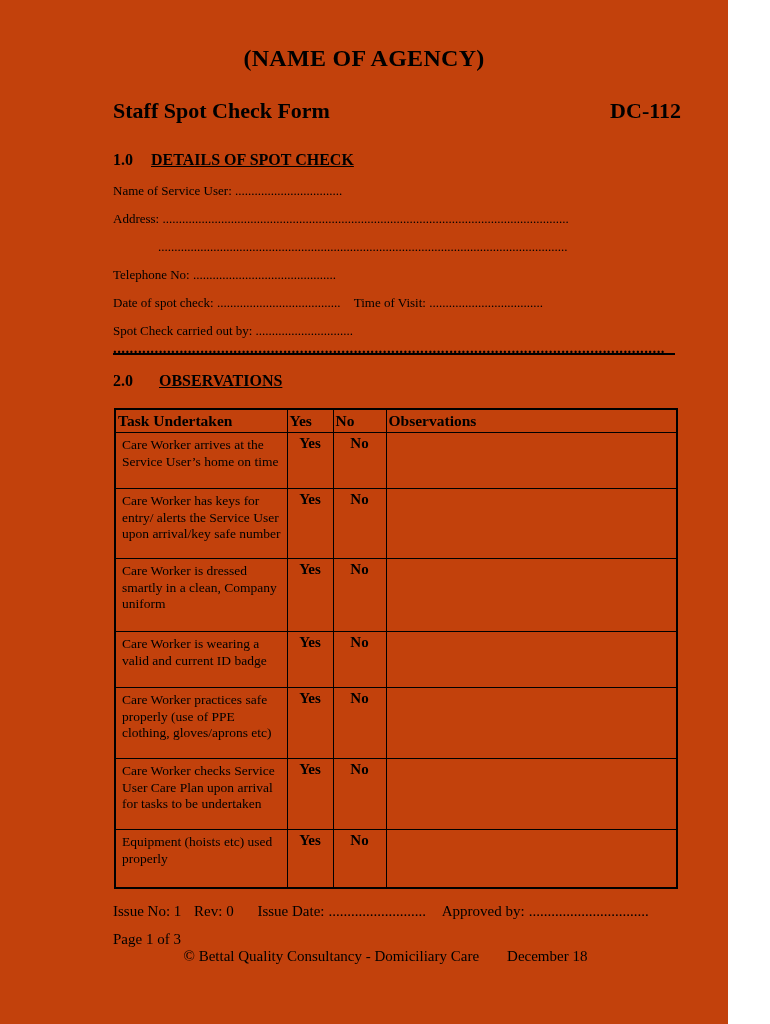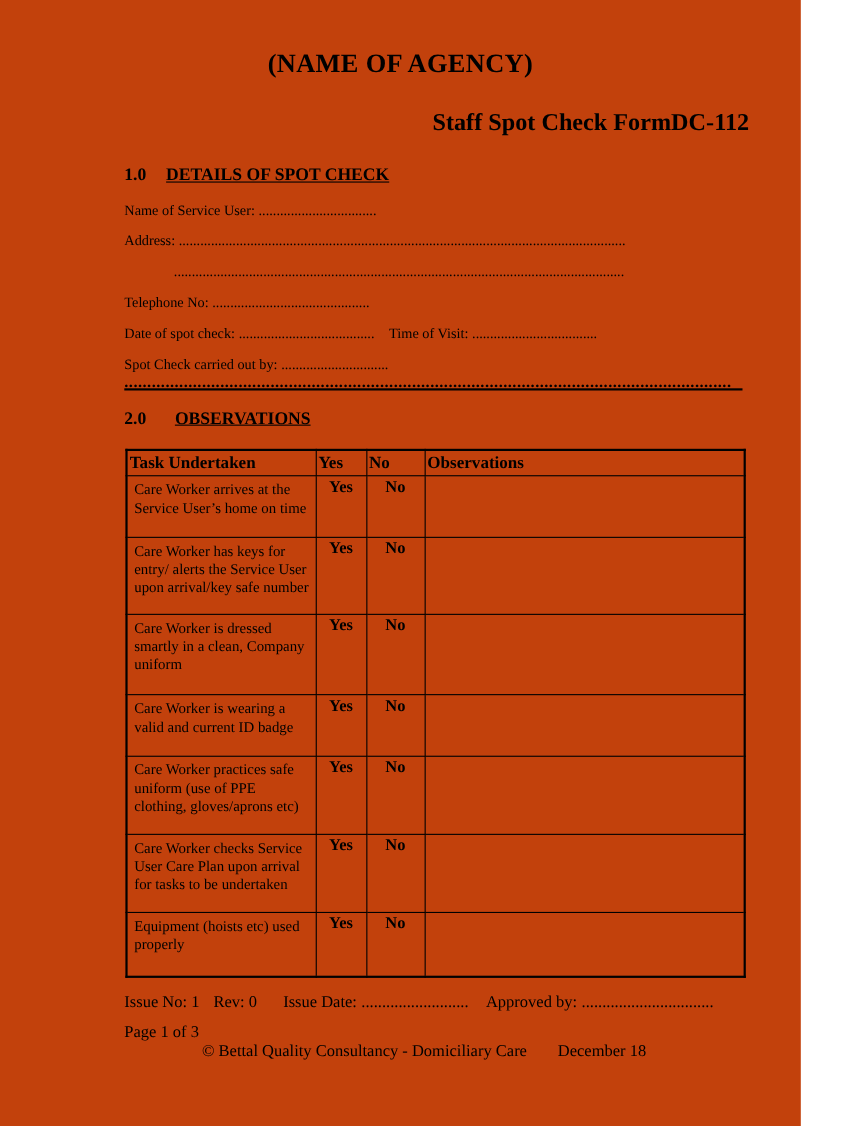--- a/index.html
+++ b/index.html
@@ -13,21 +13,21 @@
     padding-top:44px;
   }
   .agency {
     text-align:center;
     font-size:24px; font-weight:bold;
     line-height:28px;
     letter-spacing:0.3px;
   }
   .title-row {
     margin:26px 47px 0 113px;
-    display:flex; justify-content:flex-end; align-items:baseline;
+    display:flex; justify-content:space-between; align-items:baseline;
     font-size:22px; font-weight:bold; line-height:26px;
   }
   .sec-heading {
     margin:26px 0 0 113px;
     font-size:16px; font-weight:bold; line-height:20px;text-decoration:underline;
   }
   .sec-heading .num { display:inline-block; margin-right:18px; }
   .sec-heading.sec2 { margin-top:16px; }
   .sec-heading.sec2 .num { margin-right:26px; }
   .details {
@@ -175,21 +175,21 @@
           <div>Care Worker is wearing a</div>
           <div>valid and current ID badge</div>
         </td>
         <td class="yn">Yes</td>
         <td class="yn">No</td>
         <td class="obs"></td>
       </tr>
       <tr style="height:71px">
         <td class="task">
           <div>Care Worker practices safe</div>
-          <div>uniform (use of PPE</div>
+          <div>properly (use of PPE</div>
           <div>clothing, gloves/aprons etc)</div>
         </td>
         <td class="yn">Yes</td>
         <td class="yn">No</td>
         <td class="obs"></td>
       </tr>
       <tr style="height:71px">
         <td class="task">
           <div>Care Worker checks Service</div>
           <div>User Care Plan upon arrival</div>

